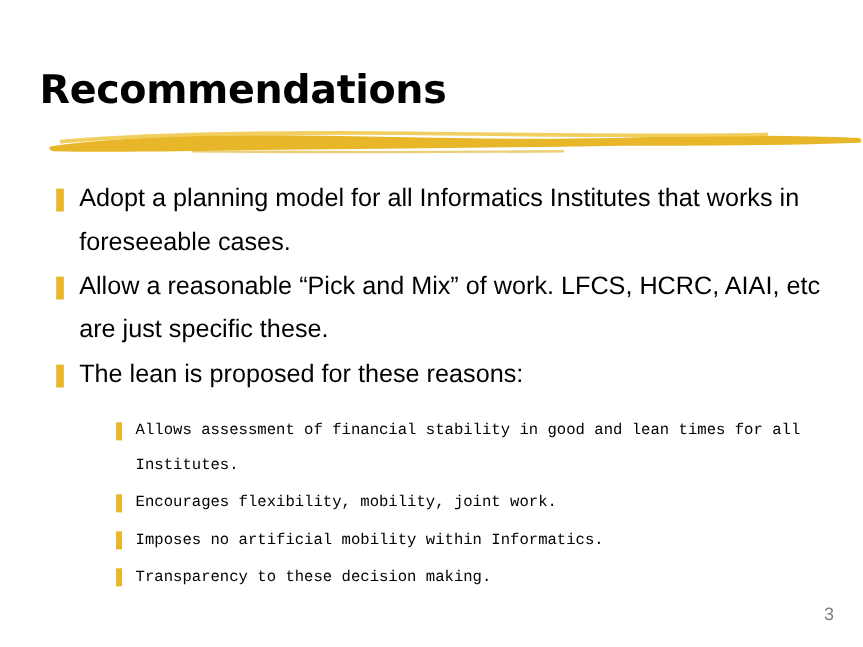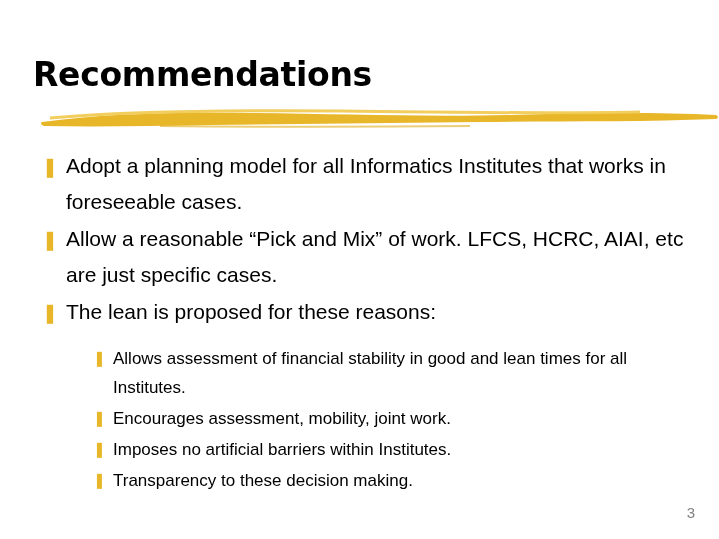--- a/index.html
+++ b/index.html
@@ -75,23 +75,24 @@
     flex: 0 0 auto;
     color: #E8B629;
     font-size: 15px;
     line-height: 29px;
     width: 20px;
     text-align: left;
     font-family: "DejaVu Sans", sans-serif;
   }
   .l2-text {
     flex: 1 1 auto;
-    font-size: 17px;
+    font-size: 13px;
     line-height: 29px;
     color: #000000;
+    font-family: Liberation Mono, monospace;
   }
   .page-number {
     position: absolute;
     right: 24px;
     bottom: 18px;
     font-size: 15px;
     color: #808080;
   }
 </style>
 </head>
@@ -109,43 +110,43 @@
 
   <div class="body">
 
     <div class="l1-item">
       <span class="l1-bullet">❚</span>
       <span class="l1-text">Adopt a planning model for all Informatics Institutes that works in foreseeable cases.</span>
     </div>
 
     <div class="l1-item">
       <span class="l1-bullet">❚</span>
-      <span class="l1-text">Allow a reasonable “Pick and Mix” of work. LFCS, HCRC, AIAI, etc are just specific cases.</span>
+      <span class="l1-text">Allow a reasonable “Pick and Mix” of work. LFCS, HCRC, AIAI, etc are just specific these.</span>
     </div>
 
     <div class="l1-item">
       <span class="l1-bullet">❚</span>
       <span class="l1-text">The lean is proposed for these reasons:</span>
     </div>
 
     <div class="l2-list">
 
       <div class="l2-item">
         <span class="l2-bullet">❚</span>
         <span class="l2-text">Allows assessment of financial stability in good and lean times for all Institutes.</span>
       </div>
 
       <div class="l2-item">
         <span class="l2-bullet">❚</span>
-        <span class="l2-text">Encourages assessment, mobility, joint work.</span>
+        <span class="l2-text">Encourages flexibility, mobility, joint work.</span>
       </div>
 
       <div class="l2-item">
         <span class="l2-bullet">❚</span>
-        <span class="l2-text">Imposes no artificial barriers within Institutes.</span>
+        <span class="l2-text">Imposes no artificial mobility within Informatics.</span>
       </div>
 
       <div class="l2-item">
         <span class="l2-bullet">❚</span>
         <span class="l2-text">Transparency to these decision making.</span>
       </div>
 
     </div>
   </div>
 

